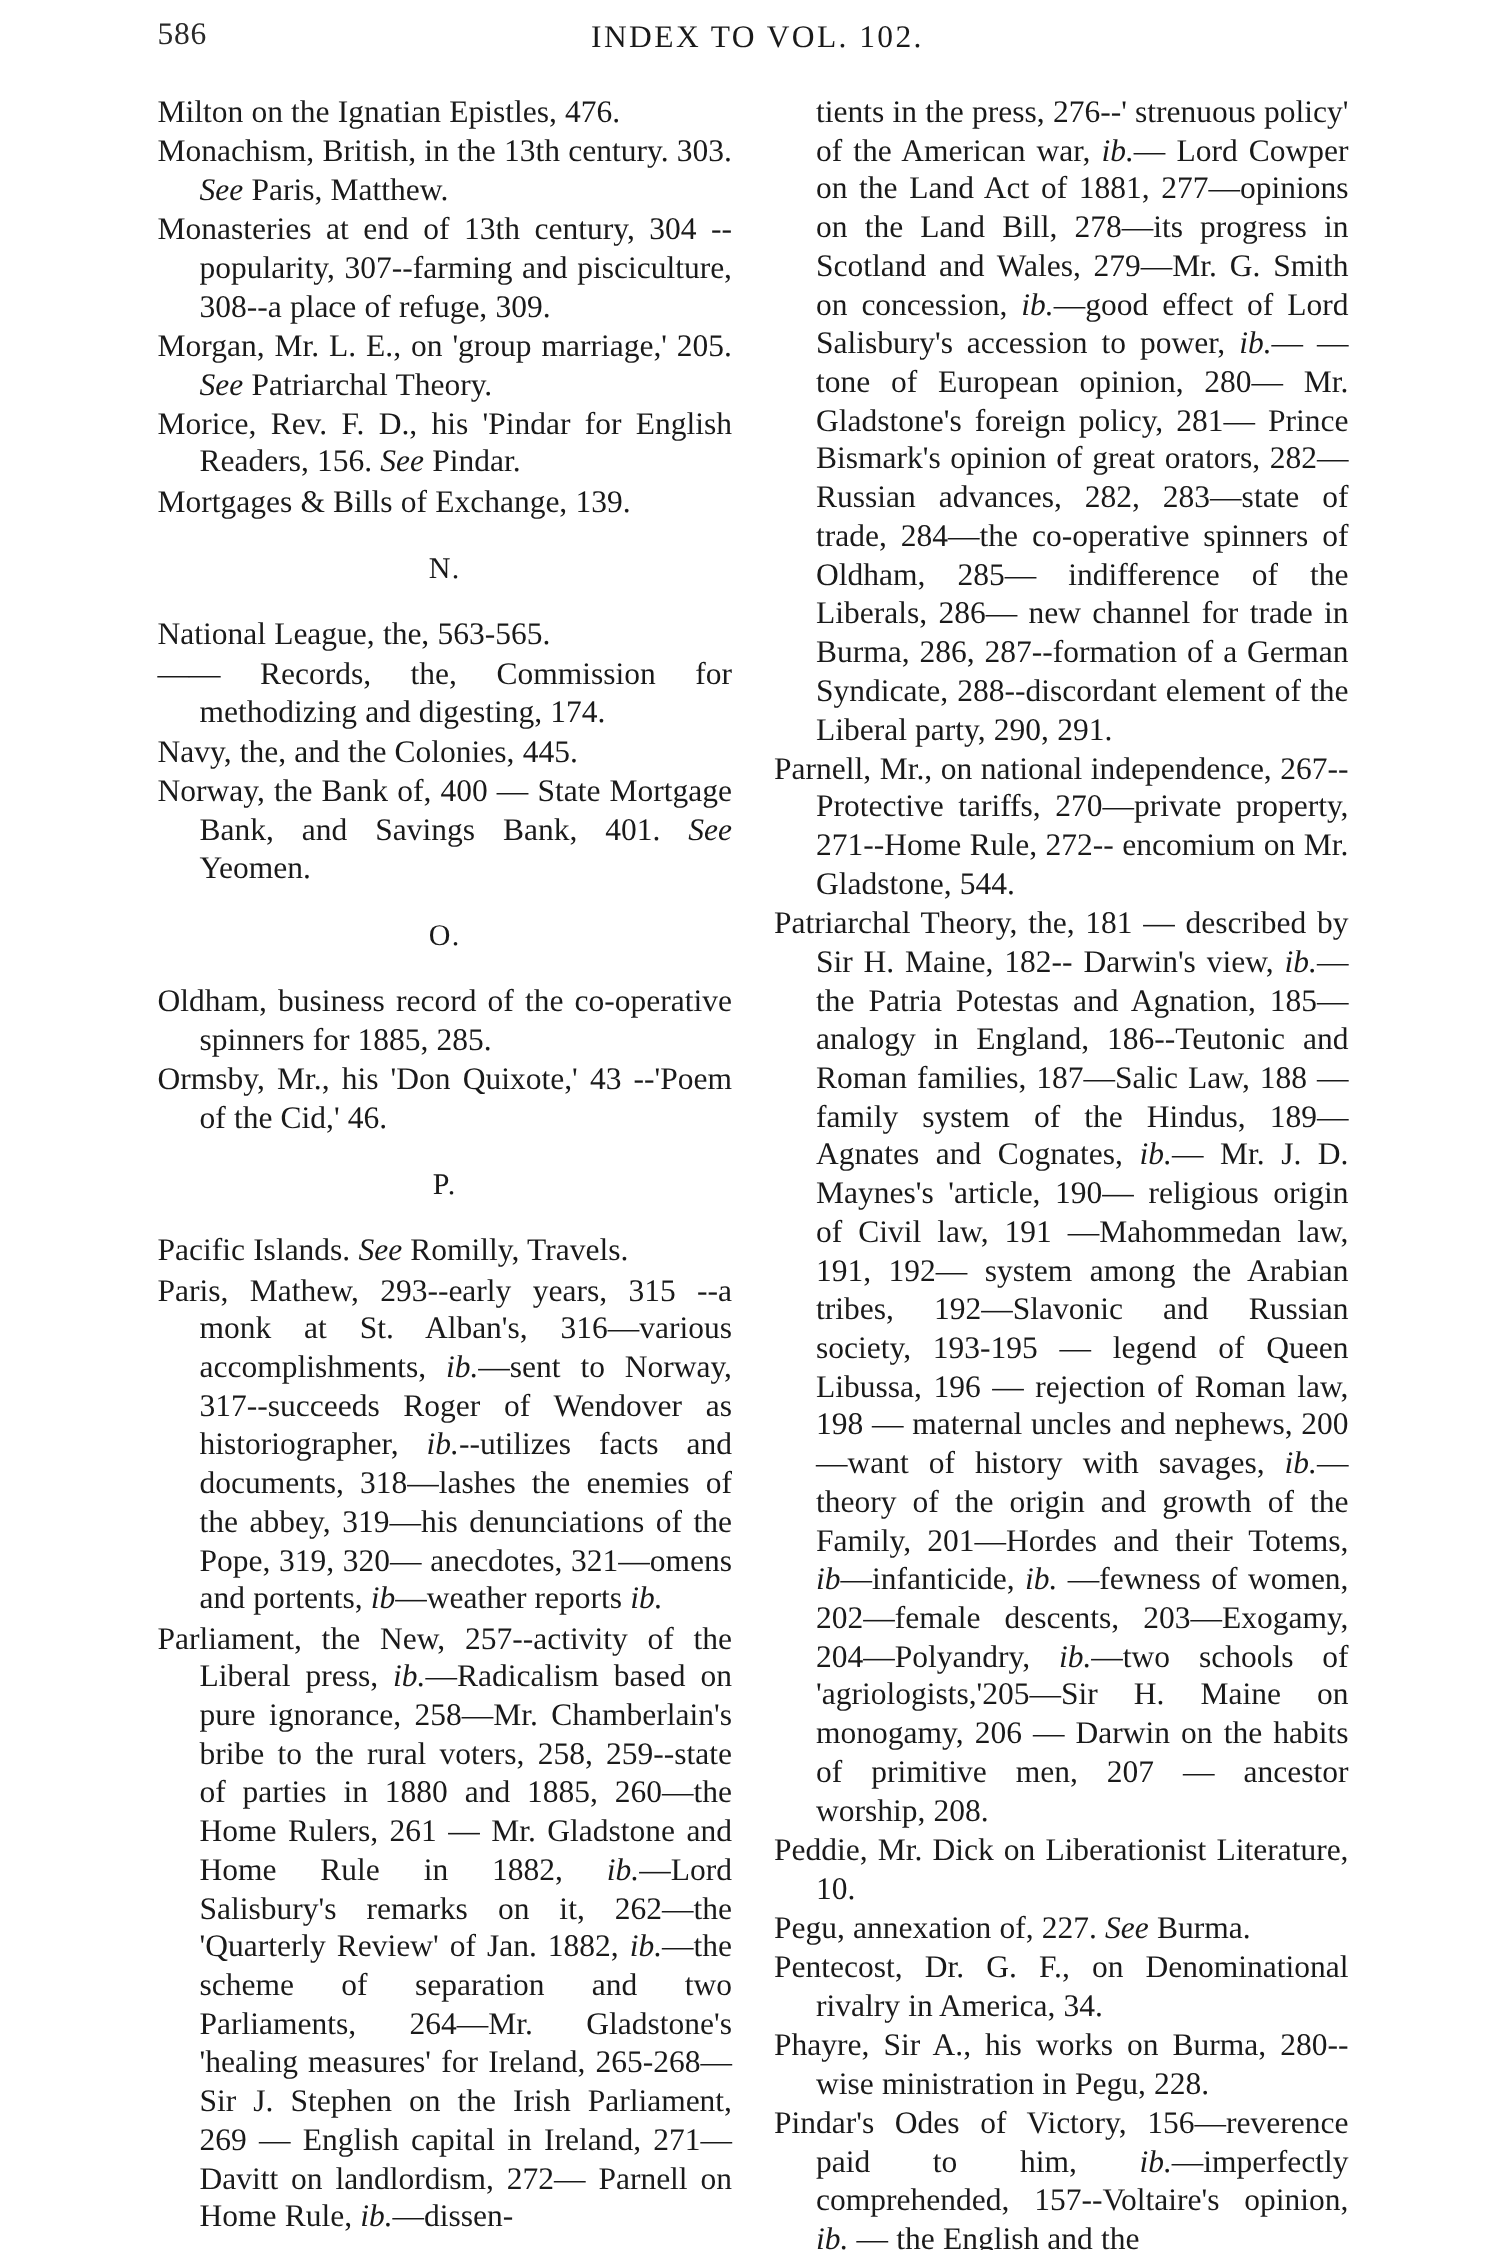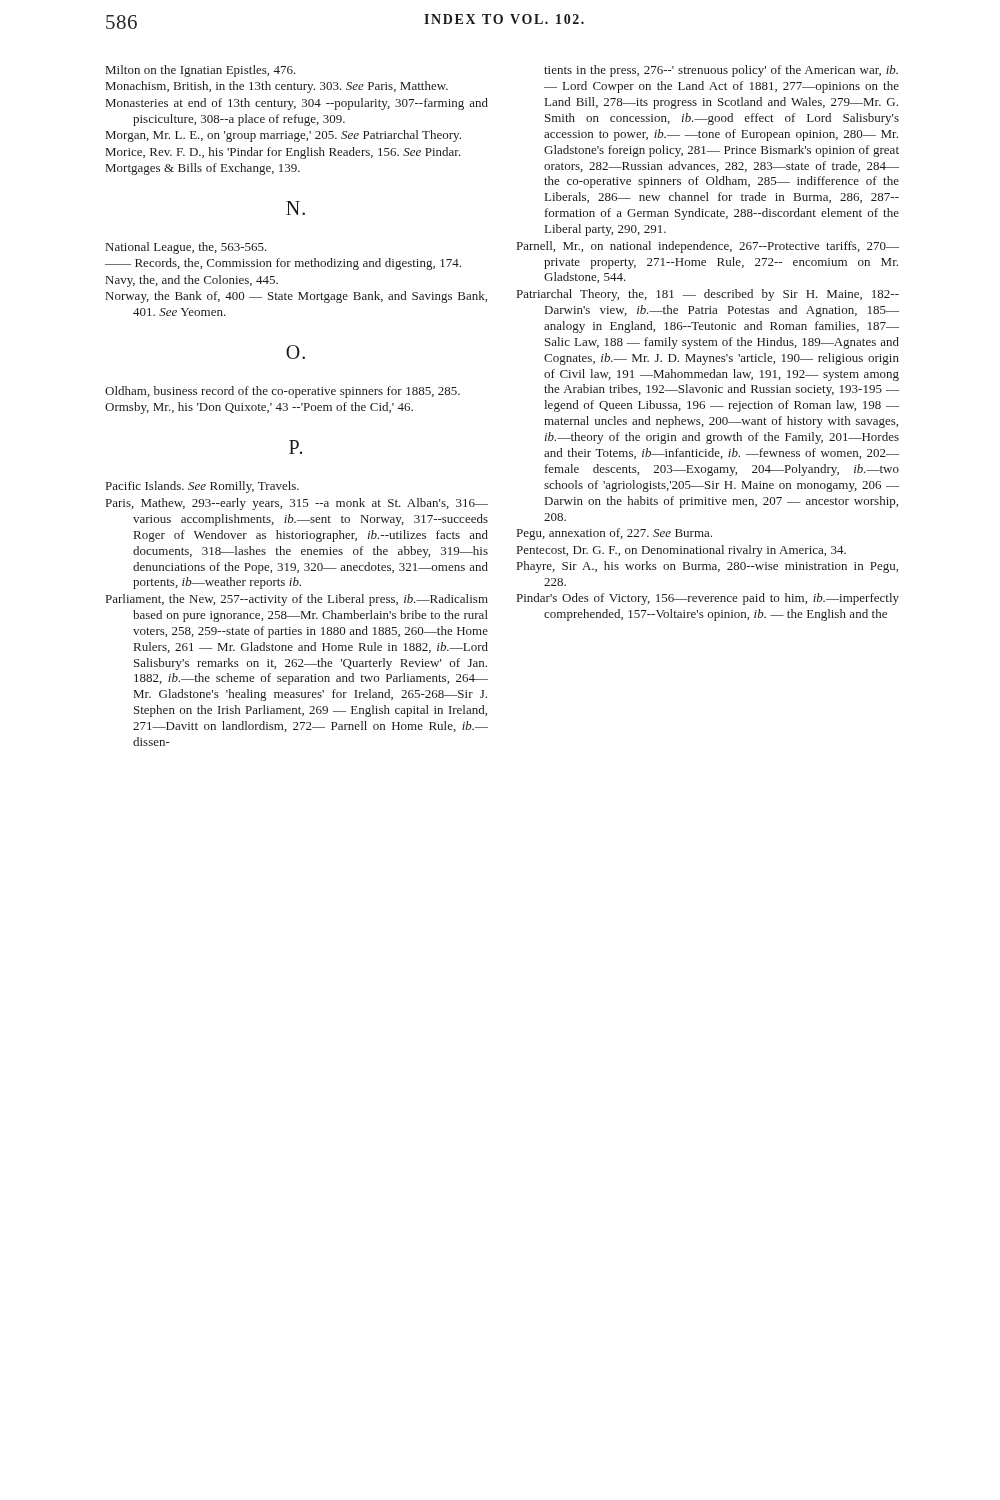--- a/index.html
+++ b/index.html
@@ -35,37 +35,37 @@
     font-size: 21px;
     letter-spacing: 0.5px;
     color: #2a2a2a;
   }
   .head-title {
     position: absolute;
     left: 0;
     right: 0;
     top: 2px;
     text-align: center;
-    font-size: 14px;
+    font-size: 21px;
     letter-spacing: 1.6px;
-    font-weight: bold;
+    font-weight: normal;
     color: #1a1a1a;
   }
   
   .columns {
     display: flex;
     gap: 28px;
     align-items: flex-start;
   }
   .col {
     width: 383px;
     flex: 0 0 383px;
   }
   .entry {
-    font-size: 13px;
+    font-size: 21px;
     line-height: 1.225;
     text-align: justify;
     text-justify: inter-word;
     margin: 0 0 0.5px 0;
     padding-left: 28px;
     text-indent: -28px;
     word-spacing: 0.2px;
     hyphens: none;
   }
   .entry.nohang {
@@ -122,20 +122,21 @@
 
       <p class="entry">Pacific Islands.  <i>See</i> Romilly, Travels.</p>
       <p class="entry">Paris, Mathew, 293--early years, 315 --a monk at St. Alban's, 316—various accomplishments, <i>ib.</i>—sent to Norway, 317--succeeds Roger of Wendover as historiographer, <i>ib.</i>--utilizes facts and documents, 318—lashes the enemies of the abbey, 319—his denunciations of the Pope, 319, 320— anecdotes, 321—omens and portents, <i>ib</i>—weather reports <i>ib.</i></p>
       <p class="entry">Parliament, the New, 257--activity of the Liberal press, <i>ib.</i>—Radicalism based on pure ignorance, 258—Mr. Chamberlain's bribe to the rural voters, 258, 259--state of parties in 1880 and 1885, 260—the Home Rulers, 261 — Mr. Gladstone and Home Rule in 1882, <i>ib.</i>—Lord Salisbury's remarks on it, 262—the 'Quarterly Review' of Jan. 1882, <i>ib.</i>—the scheme of separation and two Parliaments, 264—Mr. Gladstone's 'healing measures' for Ireland, 265-268—Sir J. Stephen on the Irish Parliament, 269 — English capital in Ireland, 271—Davitt on landlordism, 272— Parnell on Home Rule, <i>ib.</i>—dissen-</p>
     </div>
 
     <div class="col">
       <p class="entry nohang">tients in the press, 276--' strenuous policy' of the American war, <i>ib.</i>— Lord Cowper on the Land Act of 1881, 277—opinions on the Land Bill, 278—its progress in Scotland and Wales, 279—Mr. G. Smith on concession, <i>ib.</i>—good effect of Lord Salisbury's accession to power, <i>ib.</i>— —tone of European opinion, 280— Mr. Gladstone's foreign policy, 281— Prince Bismark's opinion of great orators, 282—Russian advances, 282, 283—state of trade, 284—the co-operative spinners of Oldham, 285— indifference of the Liberals, 286— new channel for trade in Burma, 286, 287--formation of a German Syndicate, 288--discordant element of the Liberal party, 290, 291.</p>
       <p class="entry">Parnell, Mr., on national independence, 267--Protective tariffs, 270—private property, 271--Home Rule, 272-- encomium on Mr. Gladstone, 544.</p>
       <p class="entry">Patriarchal Theory, the, 181 — described by Sir H. Maine, 182-- Darwin's view, <i>ib.</i>—the Patria Potestas and Agnation, 185—analogy in England, 186--Teutonic and Roman families, 187—Salic Law, 188 — family system of the Hindus, 189—Agnates and Cognates, <i>ib.</i>— Mr. J. D. Maynes's 'article, 190— religious origin of Civil law, 191 —Mahommedan law, 191, 192— system among the Arabian tribes, 192—Slavonic and Russian society, 193-195 — legend of Queen Libussa, 196 — rejection of Roman law, 198 — maternal uncles and nephews, 200—want of history with savages, <i>ib.</i>—theory of the origin and growth of the Family, 201—Hordes and their Totems, <i>ib</i>—infanticide, <i>ib.</i> —fewness of women, 202—female descents, 203—Exogamy, 204—Polyandry, <i>ib.</i>—two schools of 'agriologists,'205—Sir H. Maine on monogamy, 206 — Darwin on the habits of primitive men, 207 — ancestor worship, 208.</p>
+      <p class="entry">Peddie, Mr. Dick on Liberationist Literature, 10.</p>
       <p class="entry">Pegu, annexation of, 227.  <i>See</i> Burma.</p>
       <p class="entry">Pentecost, Dr. G. F., on Denominational rivalry in America, 34.</p>
       <p class="entry">Phayre, Sir A., his works on Burma, 280--wise ministration in Pegu, 228.</p>
       <p class="entry">Pindar's Odes of Victory, 156—reverence paid to him, <i>ib.</i>—imperfectly comprehended, 157--Voltaire's opinion, <i>ib.</i> — the English and the</p>
     </div>
 
   </div>
 </div>
 
 </body></html>

